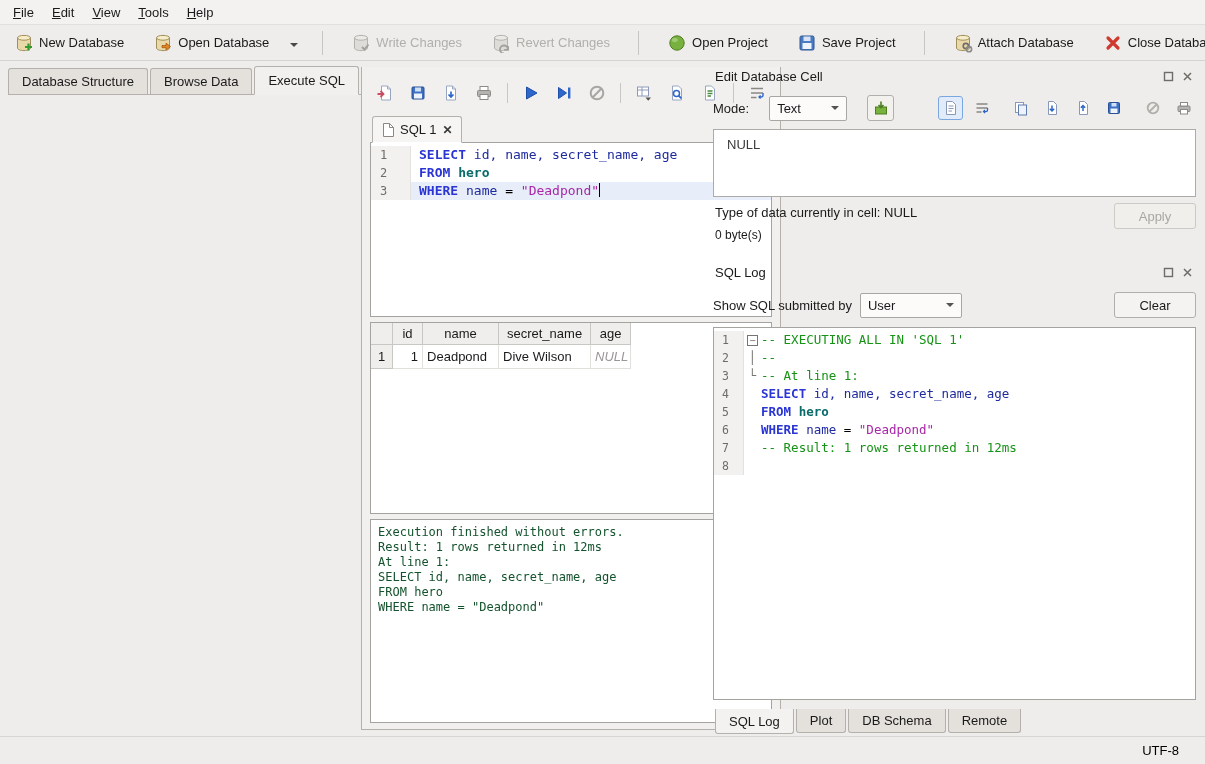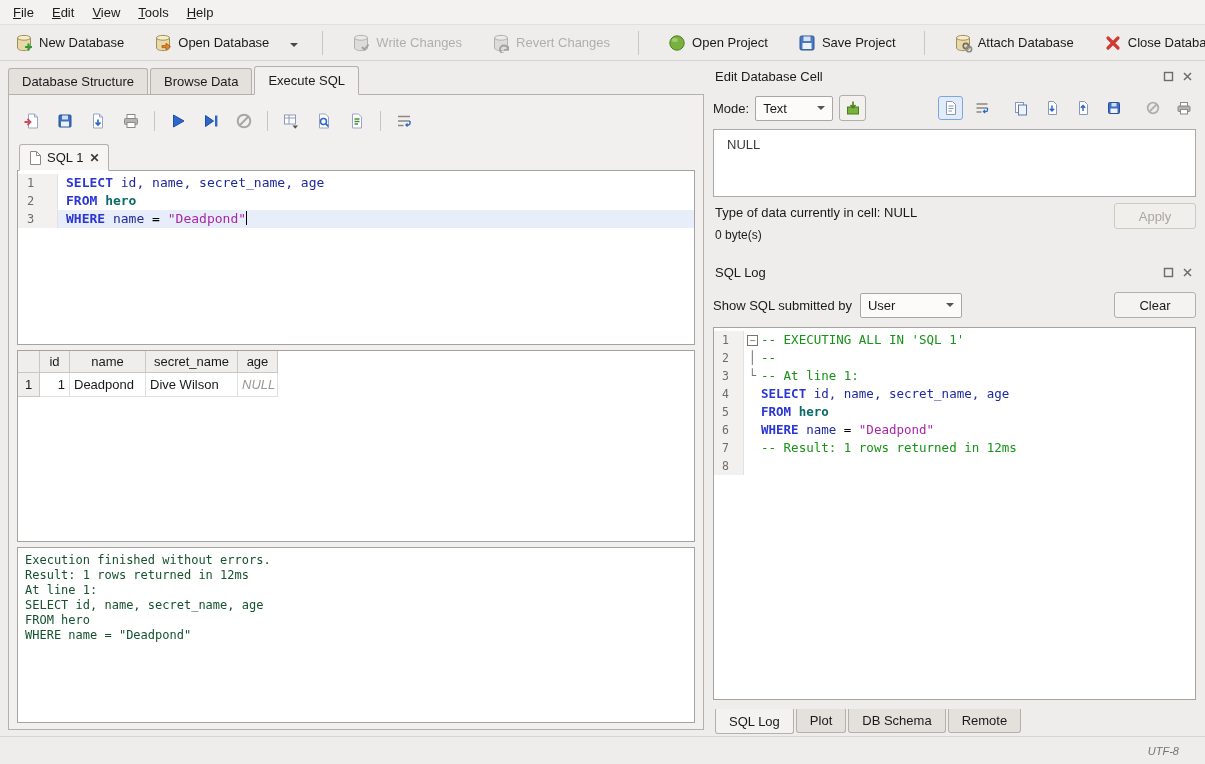--- a/index.html
+++ b/index.html
@@ -59,21 +59,21 @@
   .caret {
     display: inline-block; width: 0; height: 0;
     border-left: 4px solid transparent; border-right: 4px solid transparent;
     border-top: 4px solid #4a4845;
   }
   .tsep { width: 1px; height: 24px; background: #c8c6c2; margin: 0 7px; flex: none; }
 
   
   .content { flex: 1; display: flex; min-height: 0; }
 
-  .left-col { width: 704px; flex: none; display: flex; flex-direction: column; padding: 6px 0 0 8px; }
+  .left-col { width: 704px; flex: none; display: flex; flex-direction: row; padding: 6px 0 0 8px; }
   .splitter { width: 5px; flex: none; }
   .right-col { flex: 1; display: flex; flex-direction: column; padding: 4px 9px 0 4px; min-width: 0; }
 
   
   .main-tabs { display: flex; align-items: flex-end; height: 28px; flex: none; border-bottom: 1px solid #b4b1ad; }
   .mtab {
     padding: 5px 13px; background: #e4e1dd; border: 1px solid #b4b1ad;
     border-bottom: none; margin-right: 2px; border-radius: 3px 3px 0 0; white-space: nowrap;
   }
   .mtab.active {
@@ -140,21 +140,21 @@
     font-family: "DejaVu Sans Mono", monospace; font-size: 12px; line-height: 15px;
     padding: 5px 7px; white-space: pre-wrap; overflow: hidden; color: #14532d;
   }
 
   
   .dock-header { height: 22px; flex: none; display: flex; align-items: center; padding: 0 2px; }
   .dock-title { flex: 1; font-size: 13px; }
   .dock-ics { display: flex; gap: 5px; }
   .dock-ic { width: 14px; height: 14px; display: flex; align-items: center; justify-content: center; }
 
-  .cell-toolbar { height: 34px; flex: none; display: flex; align-items: center; gap: 6px; margin-top: 4px; }
+  .cell-toolbar { height: 34px; flex: none; display: flex; align-items: center; gap: 20px; margin-top: 4px; }
   .label { white-space: nowrap; }
   .combo {
     display: inline-flex; align-items: center; justify-content: space-between;
     background: #fcfbfa; border: 1px solid #a9a7a3; border-radius: 2px;
     height: 25px; padding: 0 7px; gap: 8px;
   }
   .combo .caret { border-top-color: #55534f; }
   .icon-btn {
     width: 27px; height: 26px; display: flex; align-items: center; justify-content: center;
     border: 1px solid #b1afab; border-radius: 3px; background: #f3f1ee;
@@ -205,21 +205,21 @@
     padding: 4px 13px; background: #e4e1dd; border: 1px solid #b4b1ad; border-top: none;
     border-radius: 0 0 3px 3px; margin-right: 2px; white-space: nowrap;
   }
   .btab.active { background: #f4f2f0; padding-top: 5px; }
 
   
   .statusbar {
     height: 28px; flex: none; border-top: 1px solid #d7d5d2; background: #efedeb;
     display: flex; align-items: center; justify-content: flex-end; padding-right: 26px;
   }
-  .encoding { color: #737373; font-size: 11px; font-style: italic; }
+  .encoding { color: #000000; font-size: 13px; }
 </style>
 </head>
 <body>
 
 <div class="window">
 
 
   <div class="menubar">
     <span class="menu-item">File</span>
     <span class="menu-item">Edit</span>

